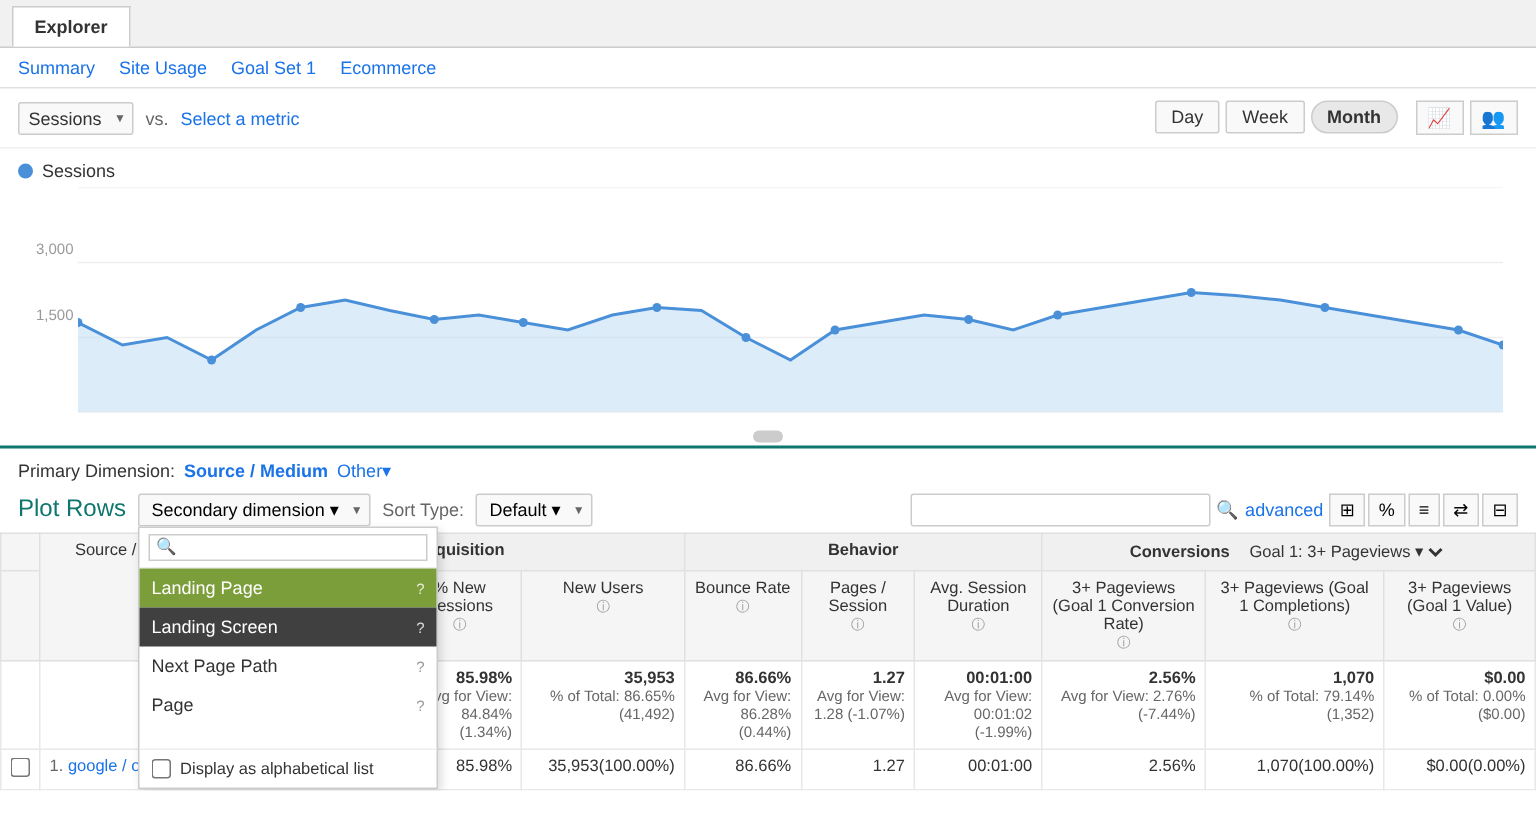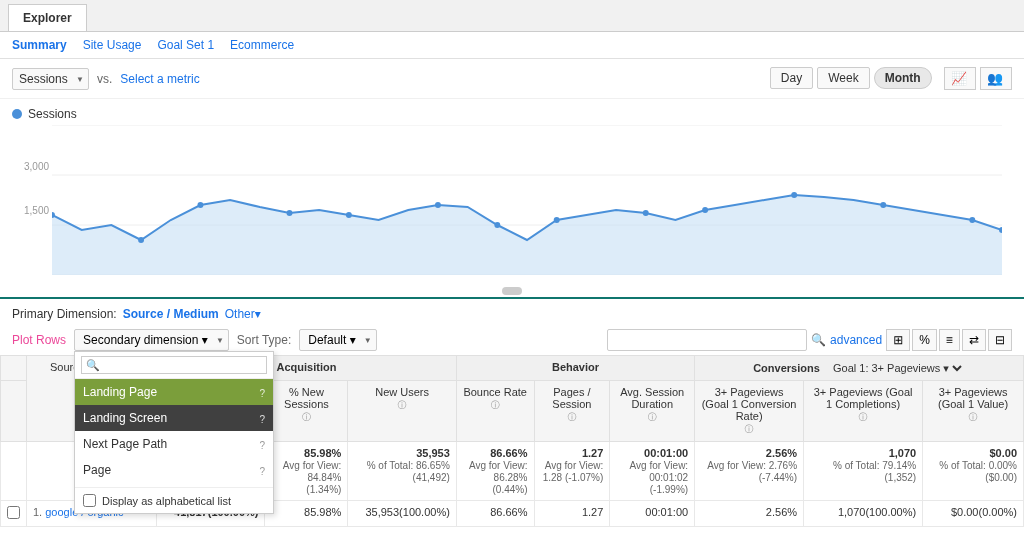--- a/index.html
+++ b/index.html
@@ -5,21 +5,21 @@
     * { box-sizing: border-box; margin: 0; padding: 0; }
     body { font-family: Arial, sans-serif; font-size: 12px; color: #333; background: #fff; width: 1024px; overflow-x: hidden; }
 
     
     .explorer-tab-bar { display: flex; background: #f1f1f1; border-bottom: 1px solid #ccc; padding: 0 8px; }
     .explorer-tab { padding: 6px 14px; background: #fff; border: 1px solid #ccc; border-bottom: none; font-size: 12px; font-weight: bold; color: #333; margin-top: 4px; cursor: pointer; }
 
     
     .nav-bar { display: flex; gap: 16px; padding: 6px 12px; border-bottom: 1px solid #e0e0e0; align-items: center; background: #fff; }
     .nav-link { color: #666; cursor: pointer; font-size: 12px; }
-    .nav-link.active { color: #1a73e8; font-weight: bold; }
+    .nav-link.active { color: #1a73e8; font-weight: normal; }
     .nav-link.blue { color: #1a73e8; }
 
     
     .metric-bar { display: flex; align-items: center; padding: 8px 12px; gap: 8px; border-bottom: 1px solid #f0f0f0; }
     .metric-select { border: 1px solid #ccc; background: #f9f9f9; padding: 3px 20px 3px 6px; font-size: 12px; cursor: pointer; border-radius: 2px; color: #333; appearance: none; position: relative; }
     .metric-select-wrap { position: relative; display: inline-block; }
     .metric-select-wrap::after { content: '▼'; font-size: 8px; position: absolute; right: 5px; top: 50%; transform: translateY(-50%); pointer-events: none; color: #666; }
     .vs-label { color: #666; font-size: 12px; }
     .select-metric-link { color: #1a73e8; font-size: 12px; cursor: pointer; }
     .time-buttons { margin-left: auto; display: flex; gap: 4px; align-items: flex-start; }
@@ -41,40 +41,40 @@
     .chart-scroll-bar { display: flex; justify-content: center; margin: 2px 40px; }
     .scroll-indicator { width: 20px; height: 8px; background: #ccc; border-radius: 4px; }
 
     
     .primary-dim { padding: 8px 12px 4px; display: flex; align-items: center; gap: 6px; border-top: 2px solid #0f766e; }
     .primary-dim-value { color: #1a73e8; font-size: 12px; font-weight: bold; cursor: pointer; }
     .other-link { color: #1a73e8; font-size: 12px; cursor: pointer; }
 
     
     .table-controls { display: flex; align-items: center; padding: 4px 12px; gap: 8px; }
-    .plot-rows-label { font-size: 12px; color: #ec4899; }
+    .plot-rows-label { font-size: 16px; color: #0f766e; }
     .dropdown-btn { border: 1px solid #ccc; background: #f9f9f9; padding: 3px 20px 3px 8px; font-size: 12px; cursor: pointer; border-radius: 2px; position: relative; }
     .dropdown-wrap { position: relative; display: inline-block; }
     .dropdown-wrap::after { content: '▼'; font-size: 8px; position: absolute; right: 5px; top: 50%; transform: translateY(-50%); pointer-events: none; color: #666; }
     .sort-label { font-size: 12px; color: #666; }
     .search-box-wrap { margin-left: auto; display: flex; align-items: center; gap: 4px; }
     .table-search { border: 1px solid #ccc; padding: 3px 6px; font-size: 12px; width: 200px; border-radius: 2px; }
     .search-icon { color: #666; font-size: 12px; }
     .advanced-link { color: #1a73e8; font-size: 12px; cursor: pointer; }
     .view-btns { display: flex; gap: 2px; }
     .view-btn { padding: 3px 6px; border: 1px solid #ccc; background: #f9f9f9; cursor: pointer; font-size: 12px; }
 
     
     .dropdown-popup { position: absolute; top: 100%; left: 0; z-index: 100; background: #fff; border: 1px solid #ccc; box-shadow: 2px 2px 6px rgba(0,0,0,0.15); width: 200px; }
     .dropdown-popup-search { display: flex; align-items: center; padding: 4px 6px; border-bottom: 1px solid #eee; }
     .dropdown-popup-search input { border: 1px solid #ccc; width: 100%; font-size: 11px; padding: 2px 4px; }
     .dropdown-item { padding: 6px 8px; font-size: 12px; cursor: pointer; display: flex; align-items: flex-end; justify-content: space-between; }
     .dropdown-item.highlighted { background: #7b9e3b; color: #fff; }
     .dropdown-item.highlighted2 { background: #404040; color: #fff; }
-    .dropdown-checkbox { margin-top: 4px; padding: 6px 8px; display: flex; align-items: center; gap: 6px; font-size: 11px; color: #333; border-top: 1px solid #eee; }
+    .dropdown-checkbox { margin-top: 16px; padding: 6px 8px; display: flex; align-items: center; gap: 6px; font-size: 11px; color: #333; border-top: 1px solid #eee; }
     .info-icon { font-size: 10px; color: rgba(255,255,255,0.8); cursor: pointer; }
 
     
     .data-table { width: 100%; border-collapse: collapse; font-size: 11px; }
     .data-table th { background: #f5f5f5; border: 1px solid #e0e0e0; padding: 5px 6px; font-size: 11px; font-weight: normal; color: #333; text-align: center; vertical-align: top; }
     .data-table th.group-header { background: #f0f0f0; text-align: center; font-weight: bold; }
     .data-table td { border: 1px solid #e8e8e8; padding: 5px 6px; vertical-align: top; font-size: 11px; }
     .source-col { text-align: left; min-width: 130px; }
     .num-col { text-align: right; }
     .sort-arrow { color: #1a73e8; font-size: 9px; }

